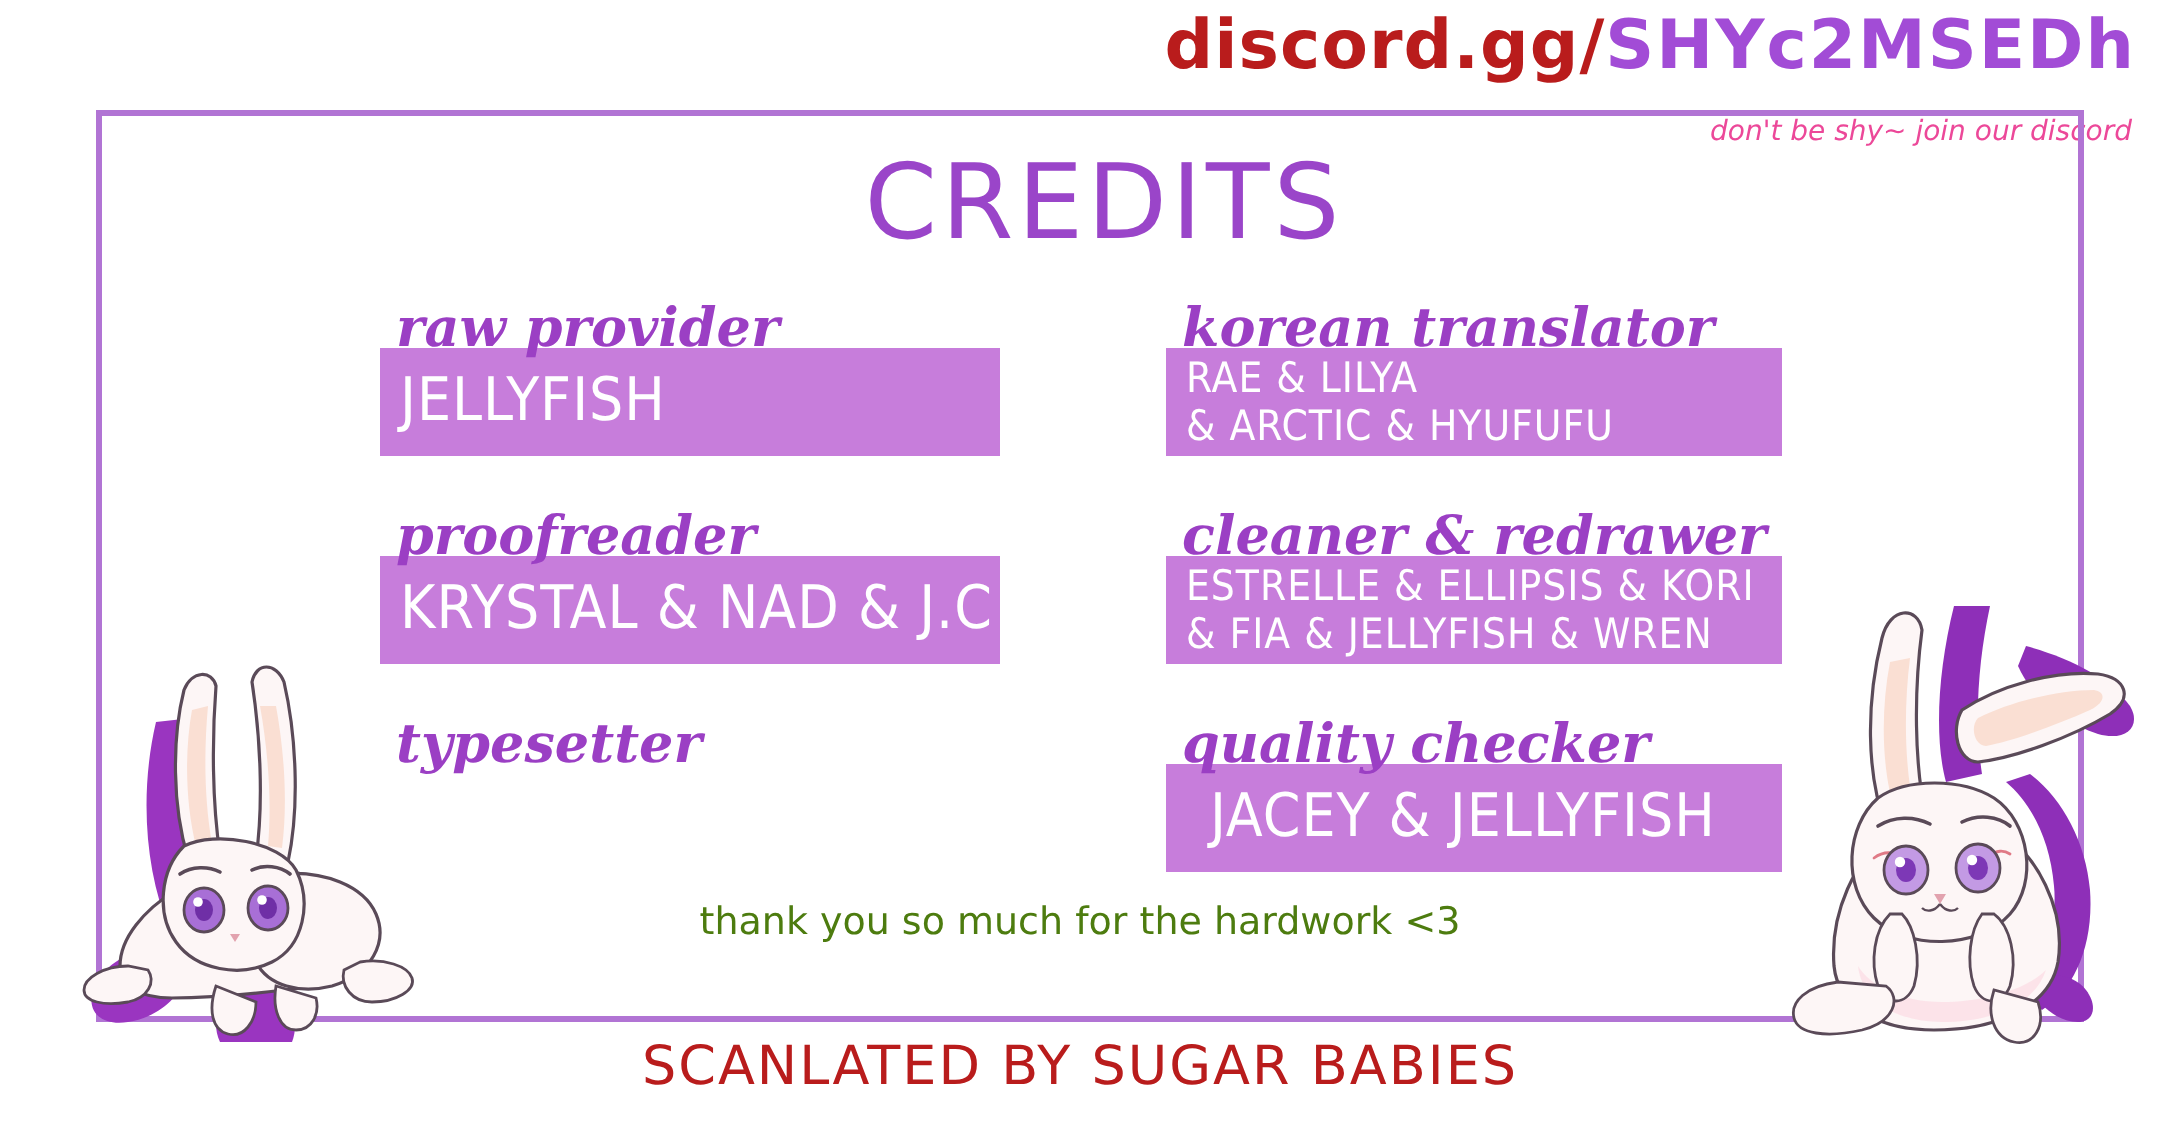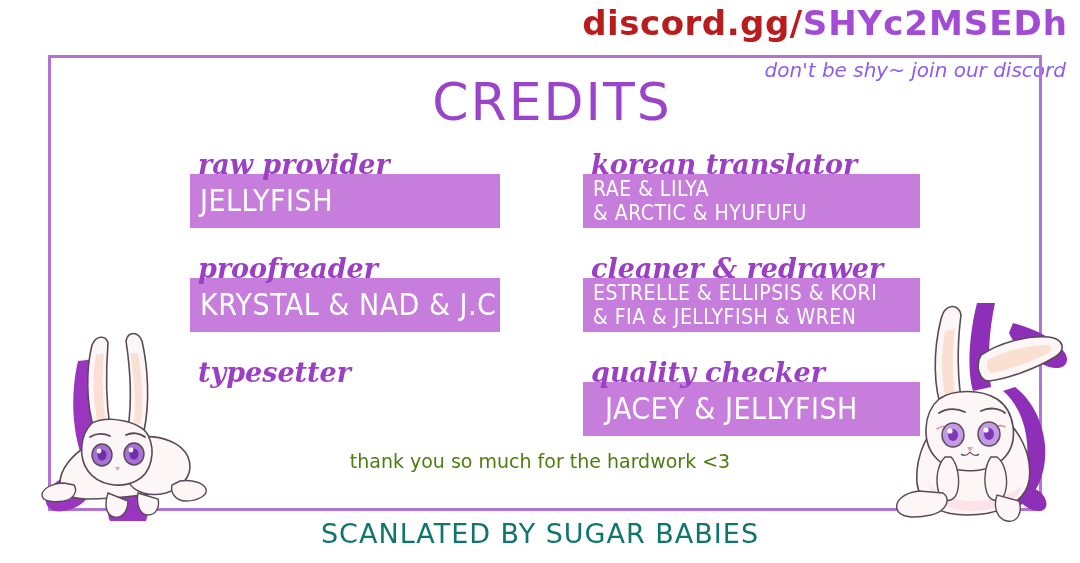--- a/index.html
+++ b/index.html
@@ -33,23 +33,23 @@
   }
   .discord-code {
     color: #a24cd6;
     font-weight: 700;
     letter-spacing: 1px;
   }
   .discord-sub {
     position: absolute;
     top: 58px;
     right: 14px;
-    color: #8b5cf6;
-    font-family: "DejaVu Sans", sans-serif;
-    font-size: 20px;
+    color: #ec4899;
+    font-family: "DejaVu Sans", sans-serif;
+    font-size: 14px;
     font-style: italic;
     white-space: nowrap;
   }
 
   
   .frame {
     position: absolute;
     left: 48px;
     top: 55px;
     width: 994px;
@@ -115,21 +115,21 @@
     box-sizing: border-box;
     padding: 5px 0 6px 10px;
     color: #ffffff;
     font-family: "DejaVu Sans Condensed", "DejaVu Sans", sans-serif;
     font-size: 30px;
     font-weight: 400;
     letter-spacing: 0.5px;
     line-height: 28px;
   }
   .col-left  .name-bar { width: 310px; min-height: 54px; }
-  .col-right .name-bar { width: 337px; min-height: 54px; }
+  .col-right .name-bar { width: 308px; min-height: 54px; }
 
   .name-bar .bar-line { display: block; white-space: nowrap; }
 
   
   .name-bar.single {
     display: flex;
     align-items: center;
   }
   
   .name-bar.double {
@@ -153,21 +153,21 @@
     white-space: nowrap;
   }
 
   
   .footer {
     position: absolute;
     left: 0;
     right: 0;
     top: 518px;
     text-align: center;
-    color: #0f766e;
+    color: #b91c1c;
     font-family: "DejaVu Sans", sans-serif;
     font-size: 27px;
     letter-spacing: 1px;
     white-space: nowrap;
   }
 
   
   .bunny { position: absolute; }
   .bunny-left  { left: 30px;  top: 325px; width: 190px; height: 200px; }
   .bunny-right { left: 895px; top: 295px; width: 185px; height: 230px; }

